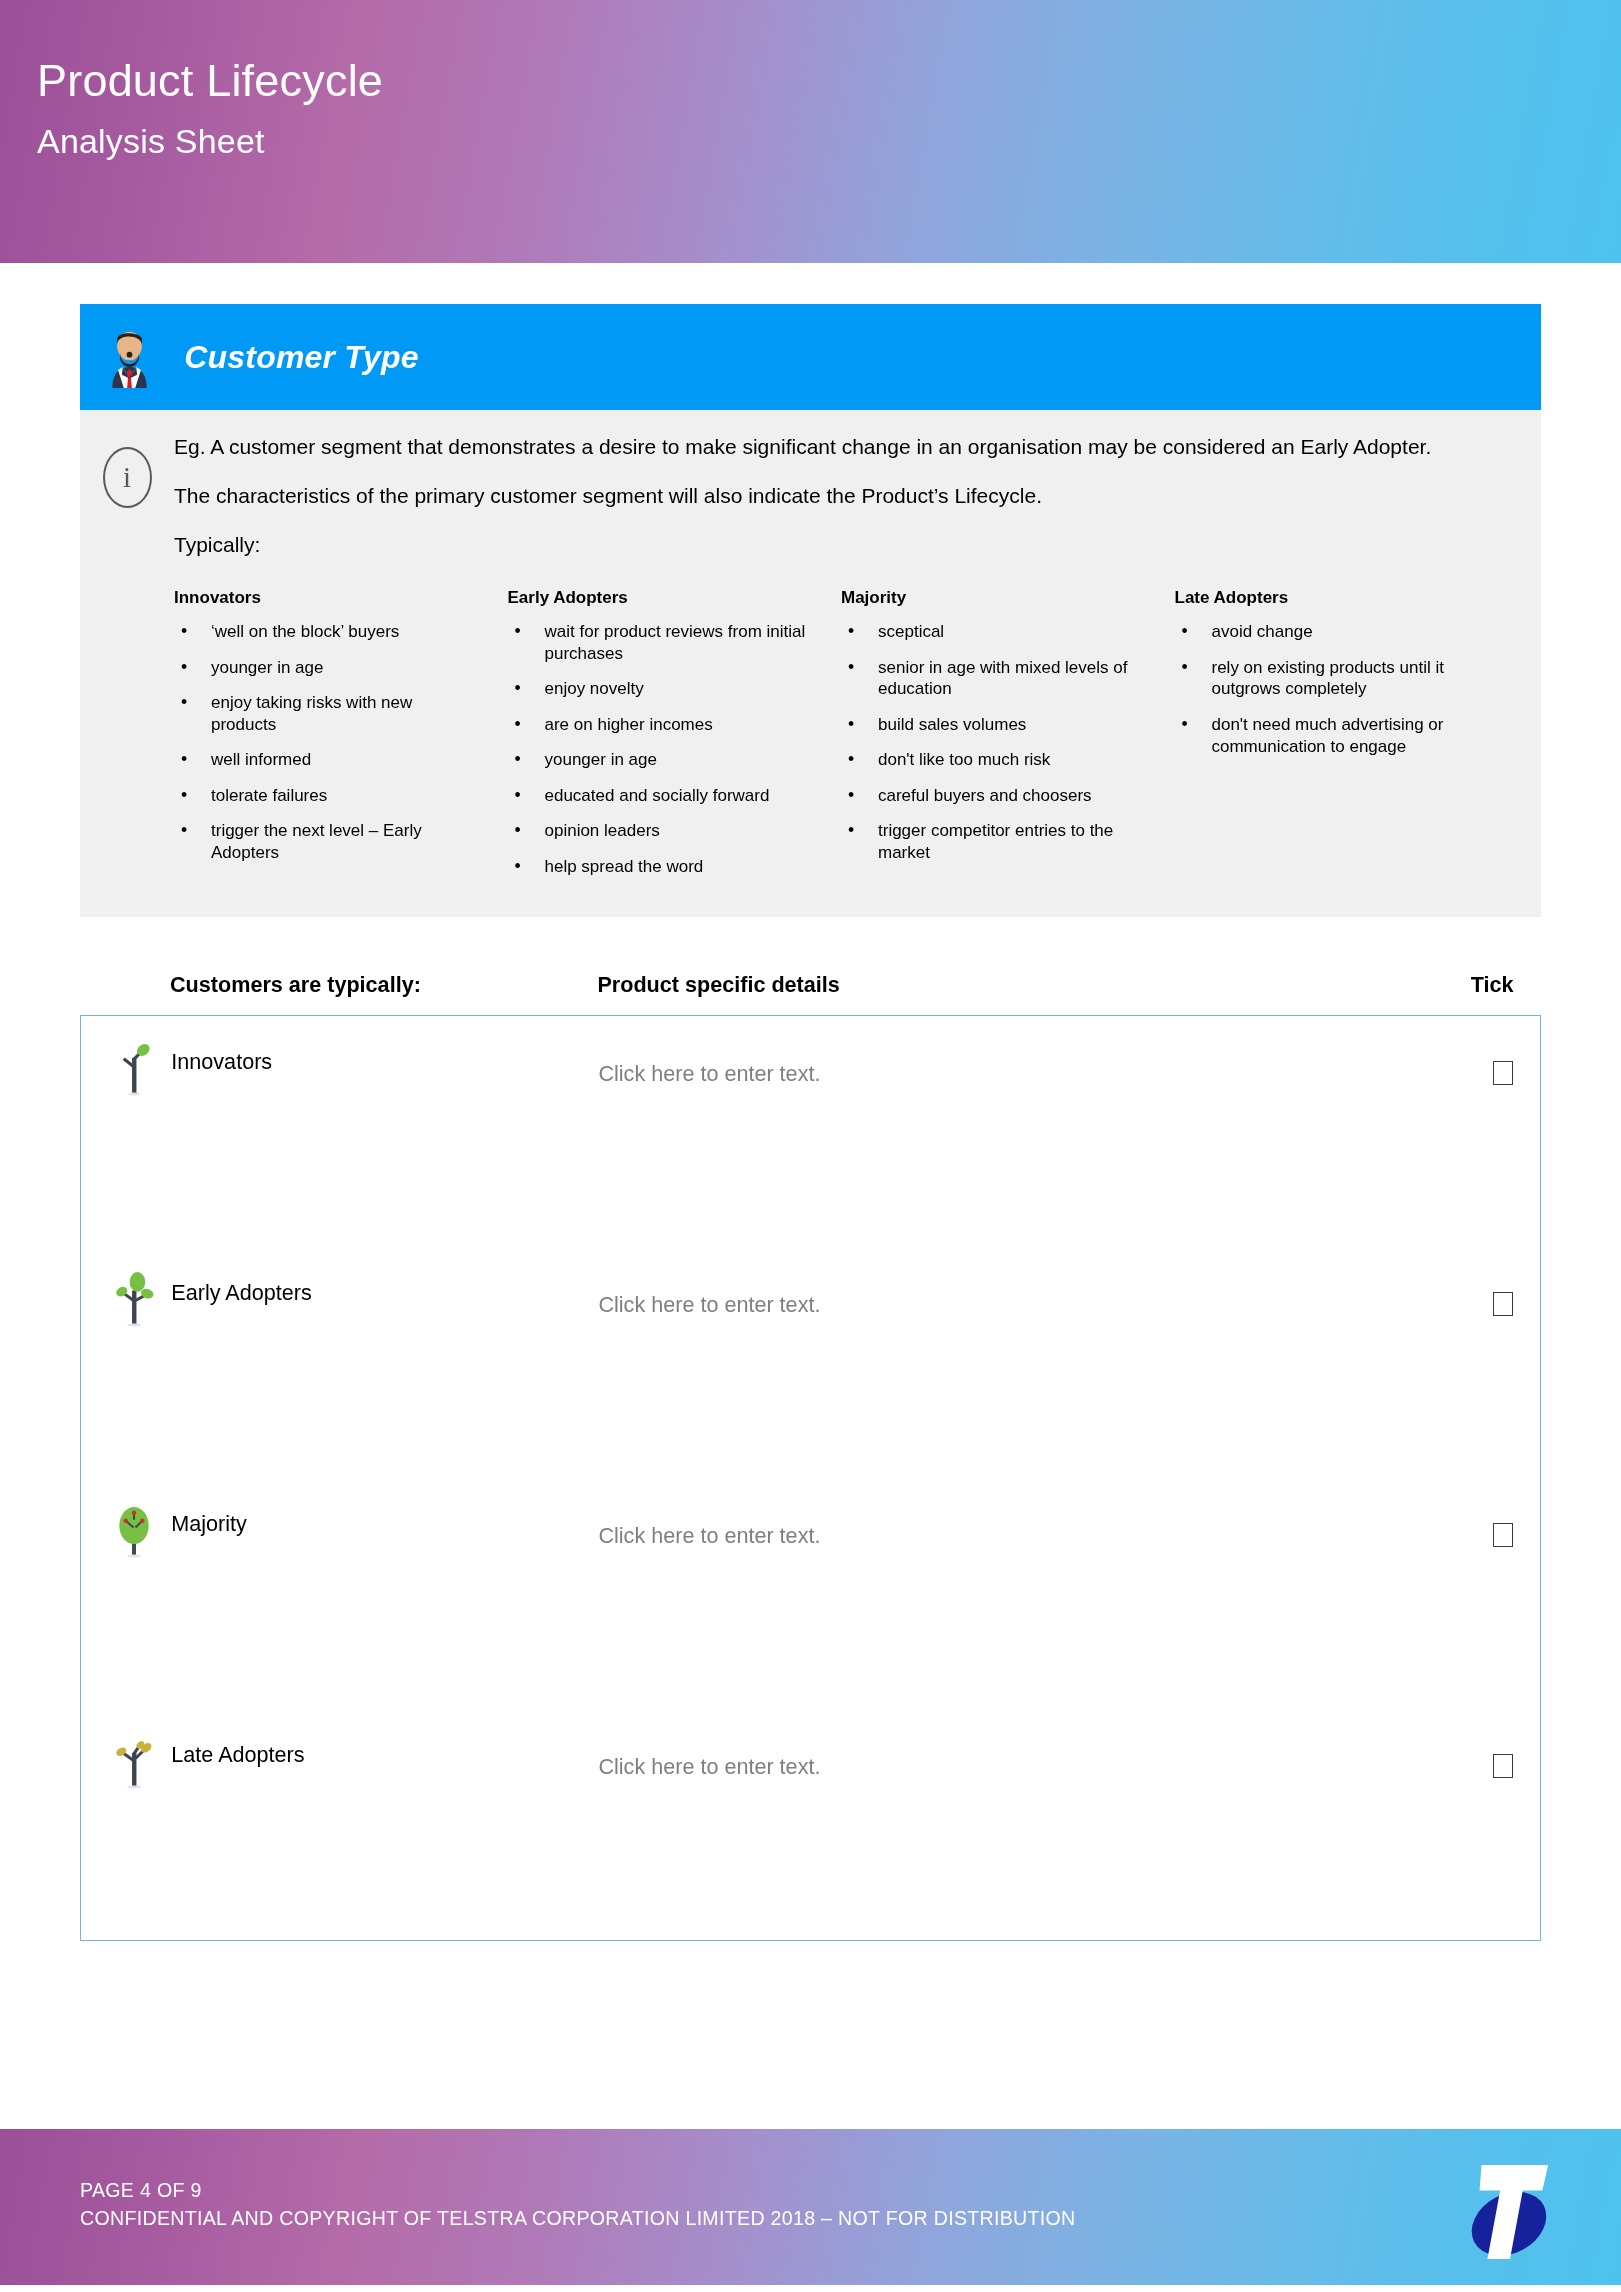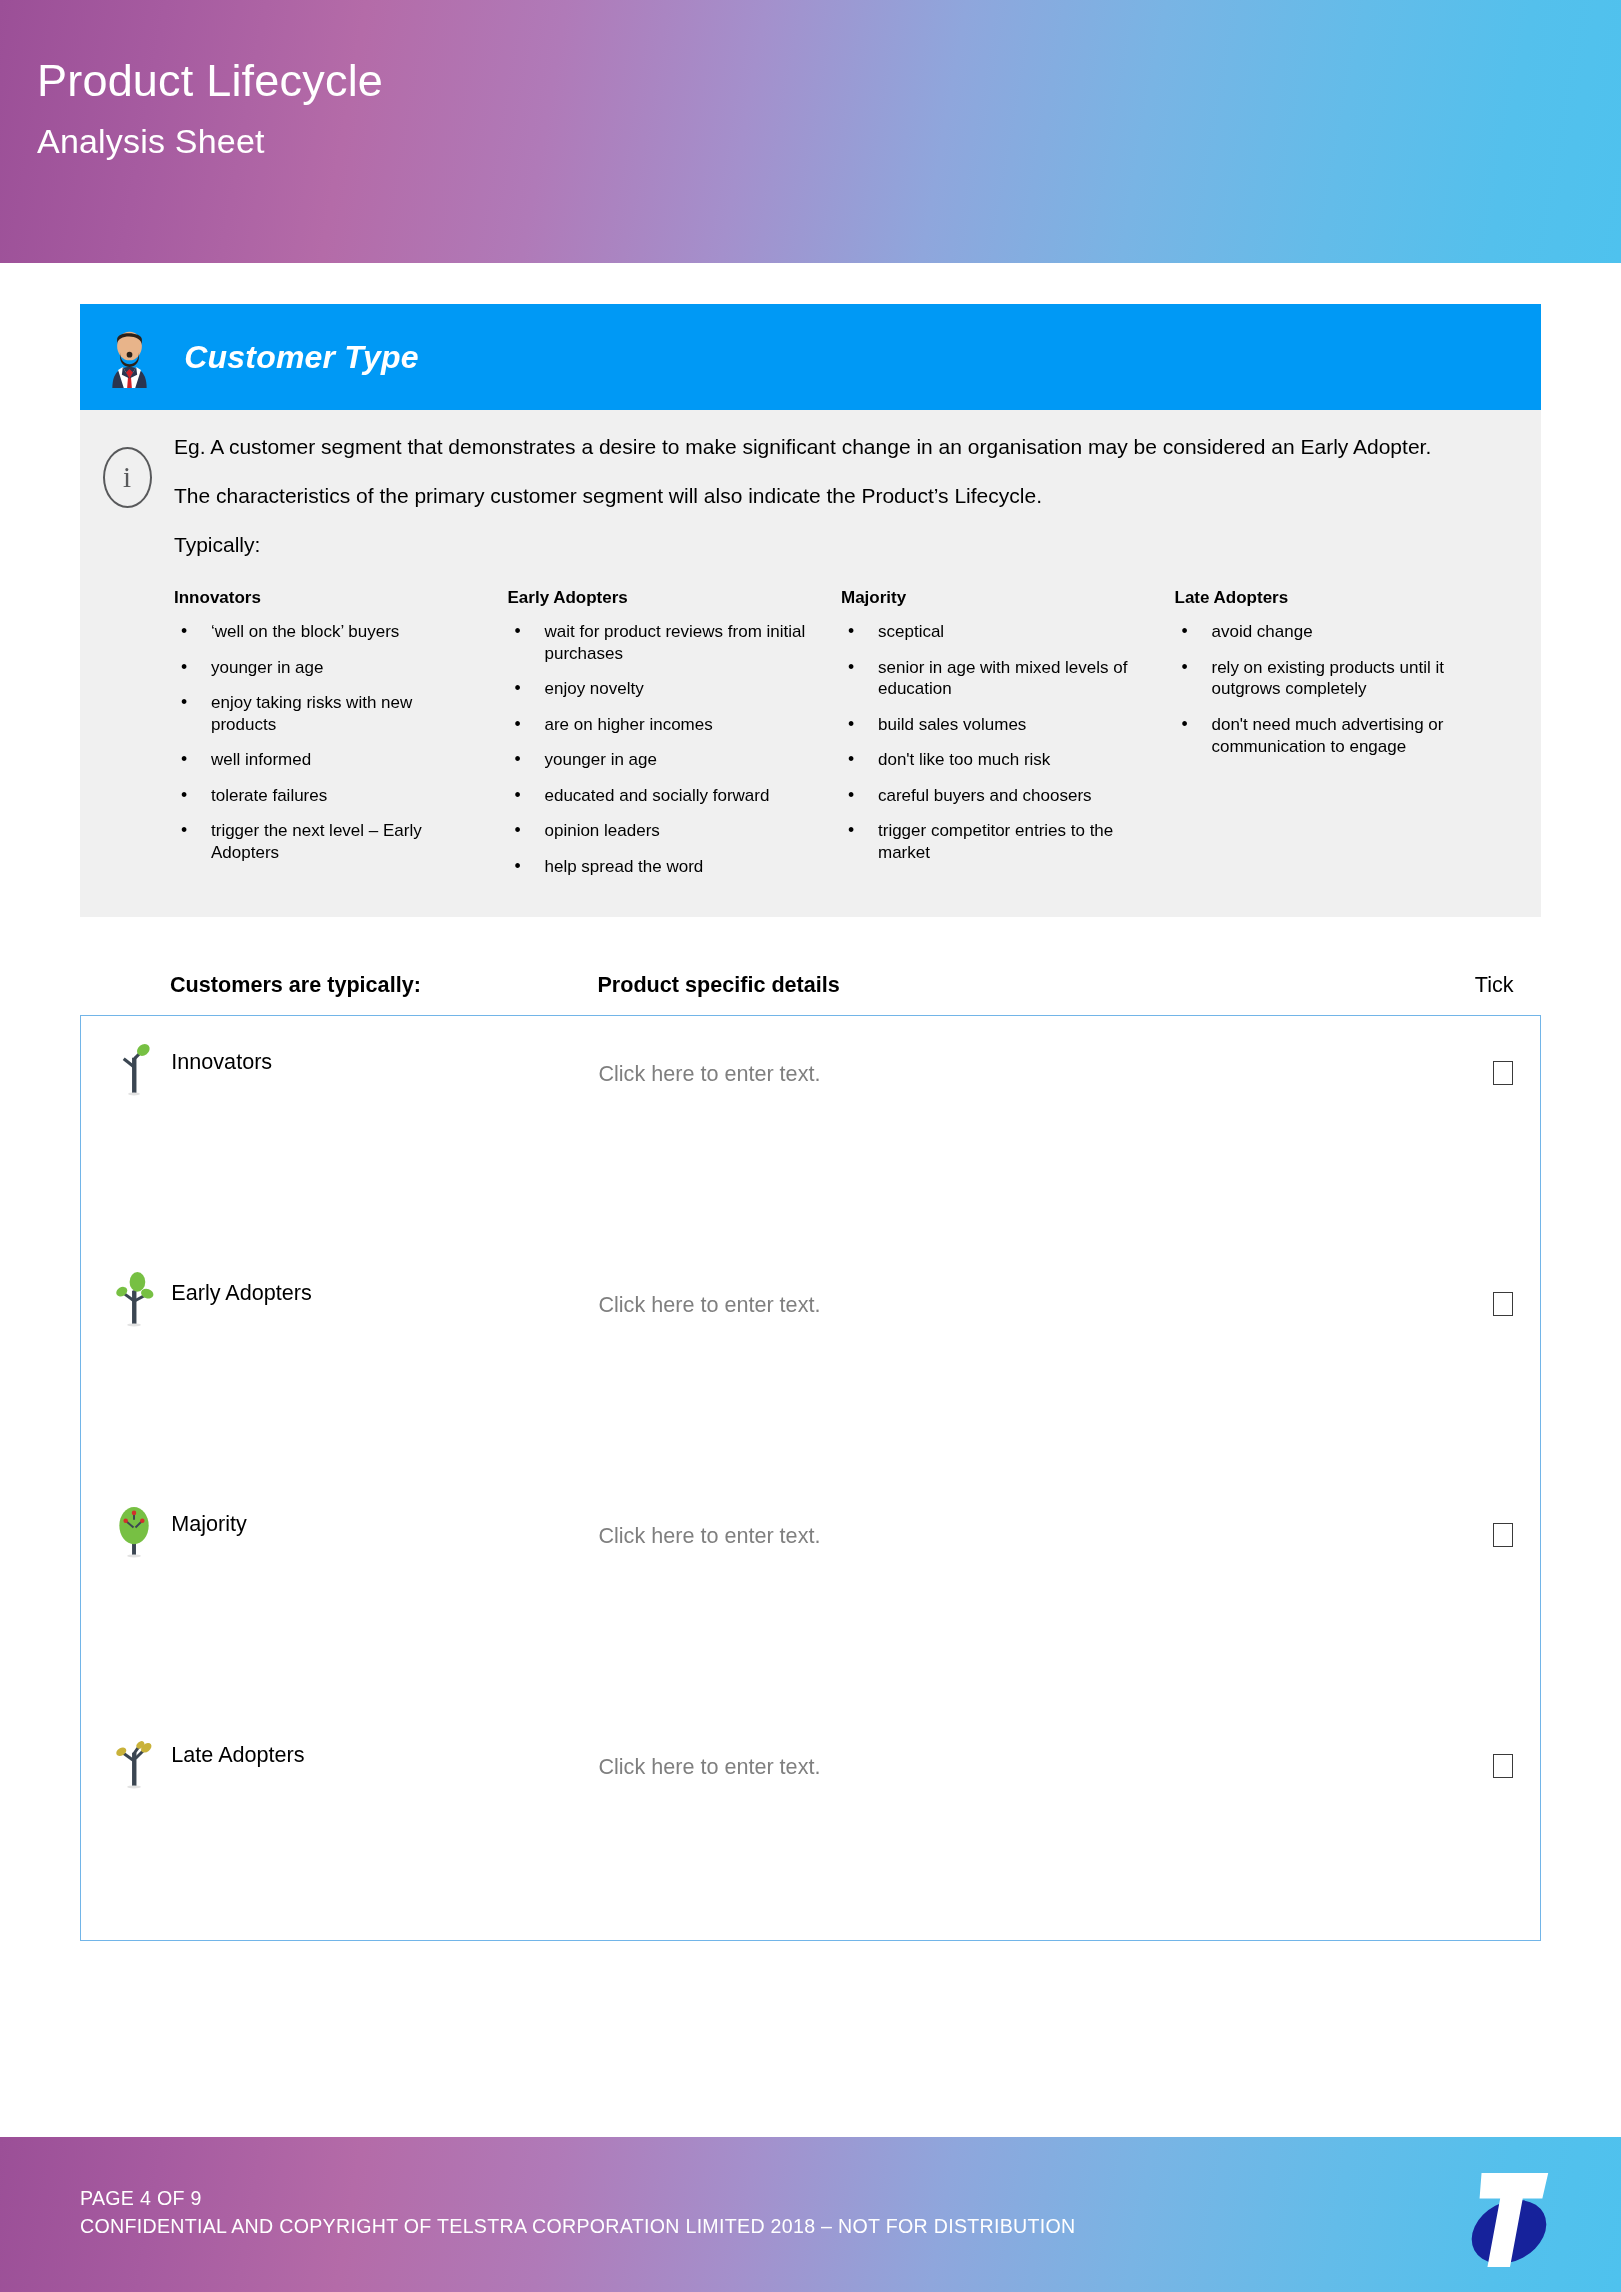--- a/index.html
+++ b/index.html
@@ -182,21 +182,21 @@
     box-sizing: border-box;
     font-size: 21.6px;
     font-weight: bold;
   }
   .tbl-head .c3 {
     flex: 0 0 118px;
     text-align: right;
     padding-right: 27.4px;
     box-sizing: border-box;
     font-size: 21.6px;
-    font-weight: normal;
+    font-weight: bold;
   }
 
   .tbl {
     border: 1.5px solid #72b5e8;
     background: #ffffff;
     box-sizing: border-box;
   }
   .tbl-row {
     display: flex;
     height: 231px;
@@ -243,21 +243,21 @@
     height: 23.5px;
     border: 1.6px solid #3a3a3a;
     box-sizing: border-box;
     background: #fff;
   }
 
   
   .page-footer {
     position: absolute;
     left: 0;
-    bottom: 0;
+    bottom: 8px;
     width: 100%;
     height: 156px;
     background: linear-gradient(100deg,
         #9b4f97 0%,
         #a65ba0 10%,
         #b46ba8 22%,
         #b07ab8 34%,
         #a490cc 46%,
         #8fa6dc 58%,
         #79b4e4 70%,

